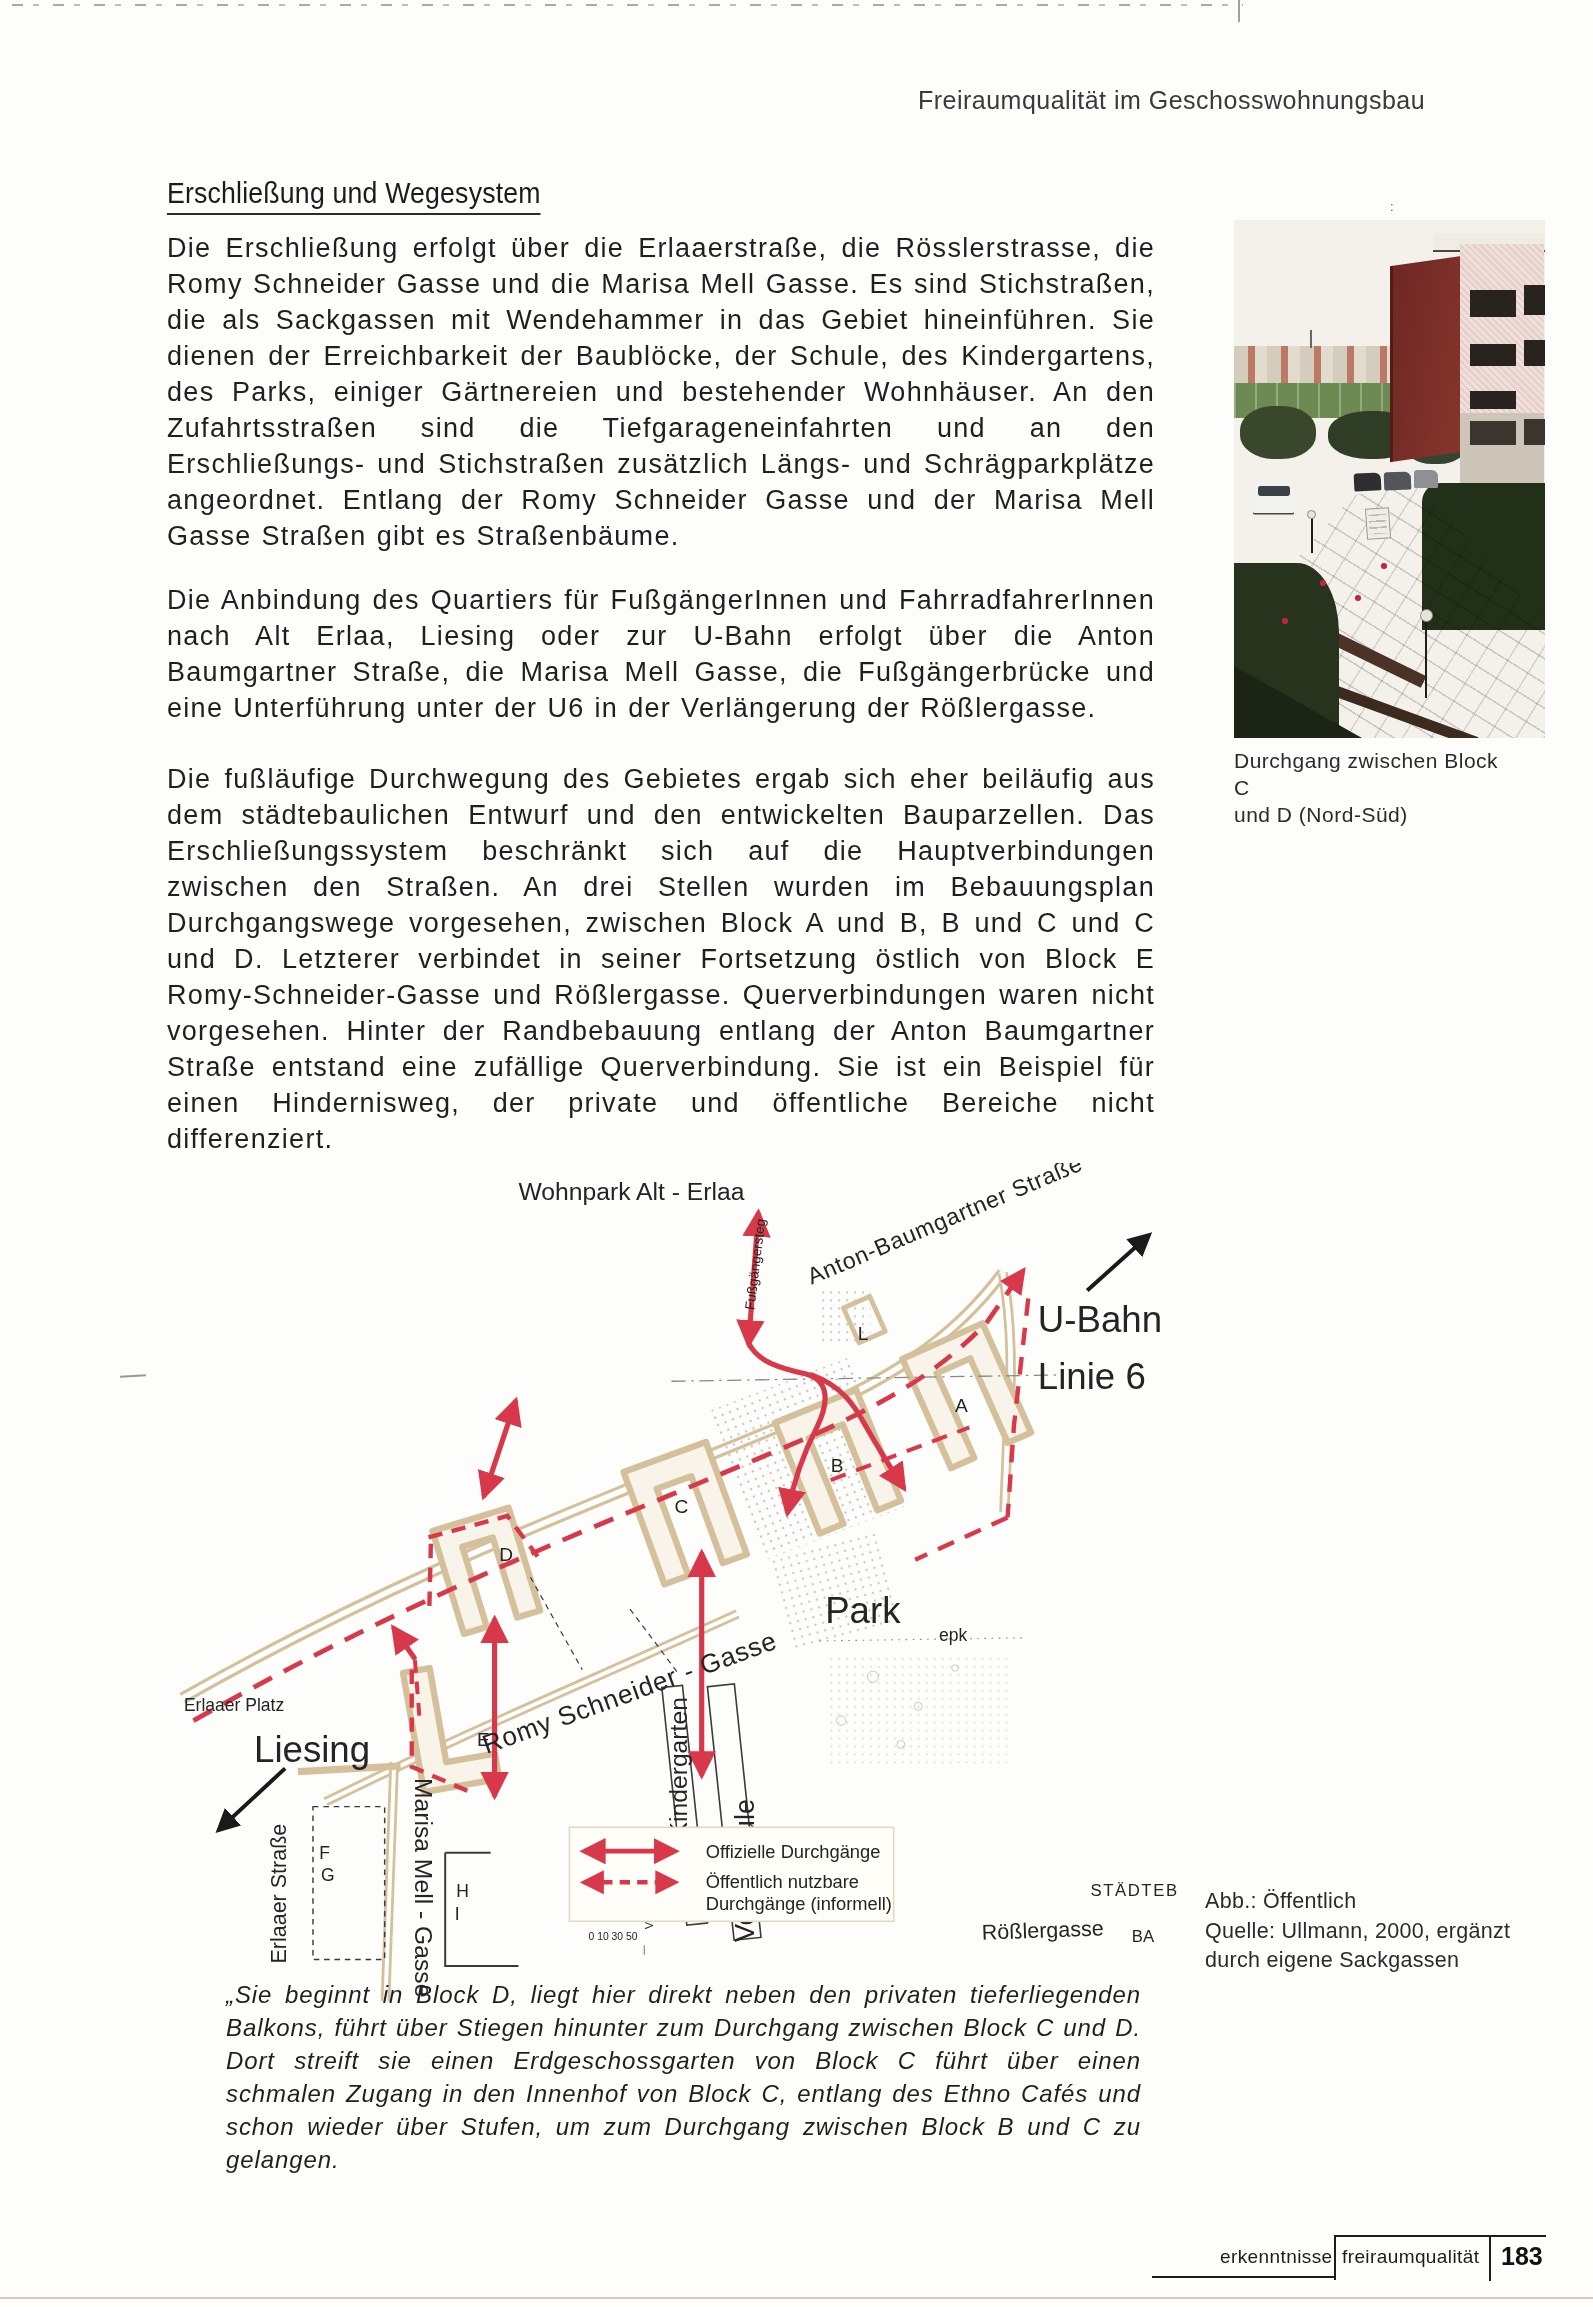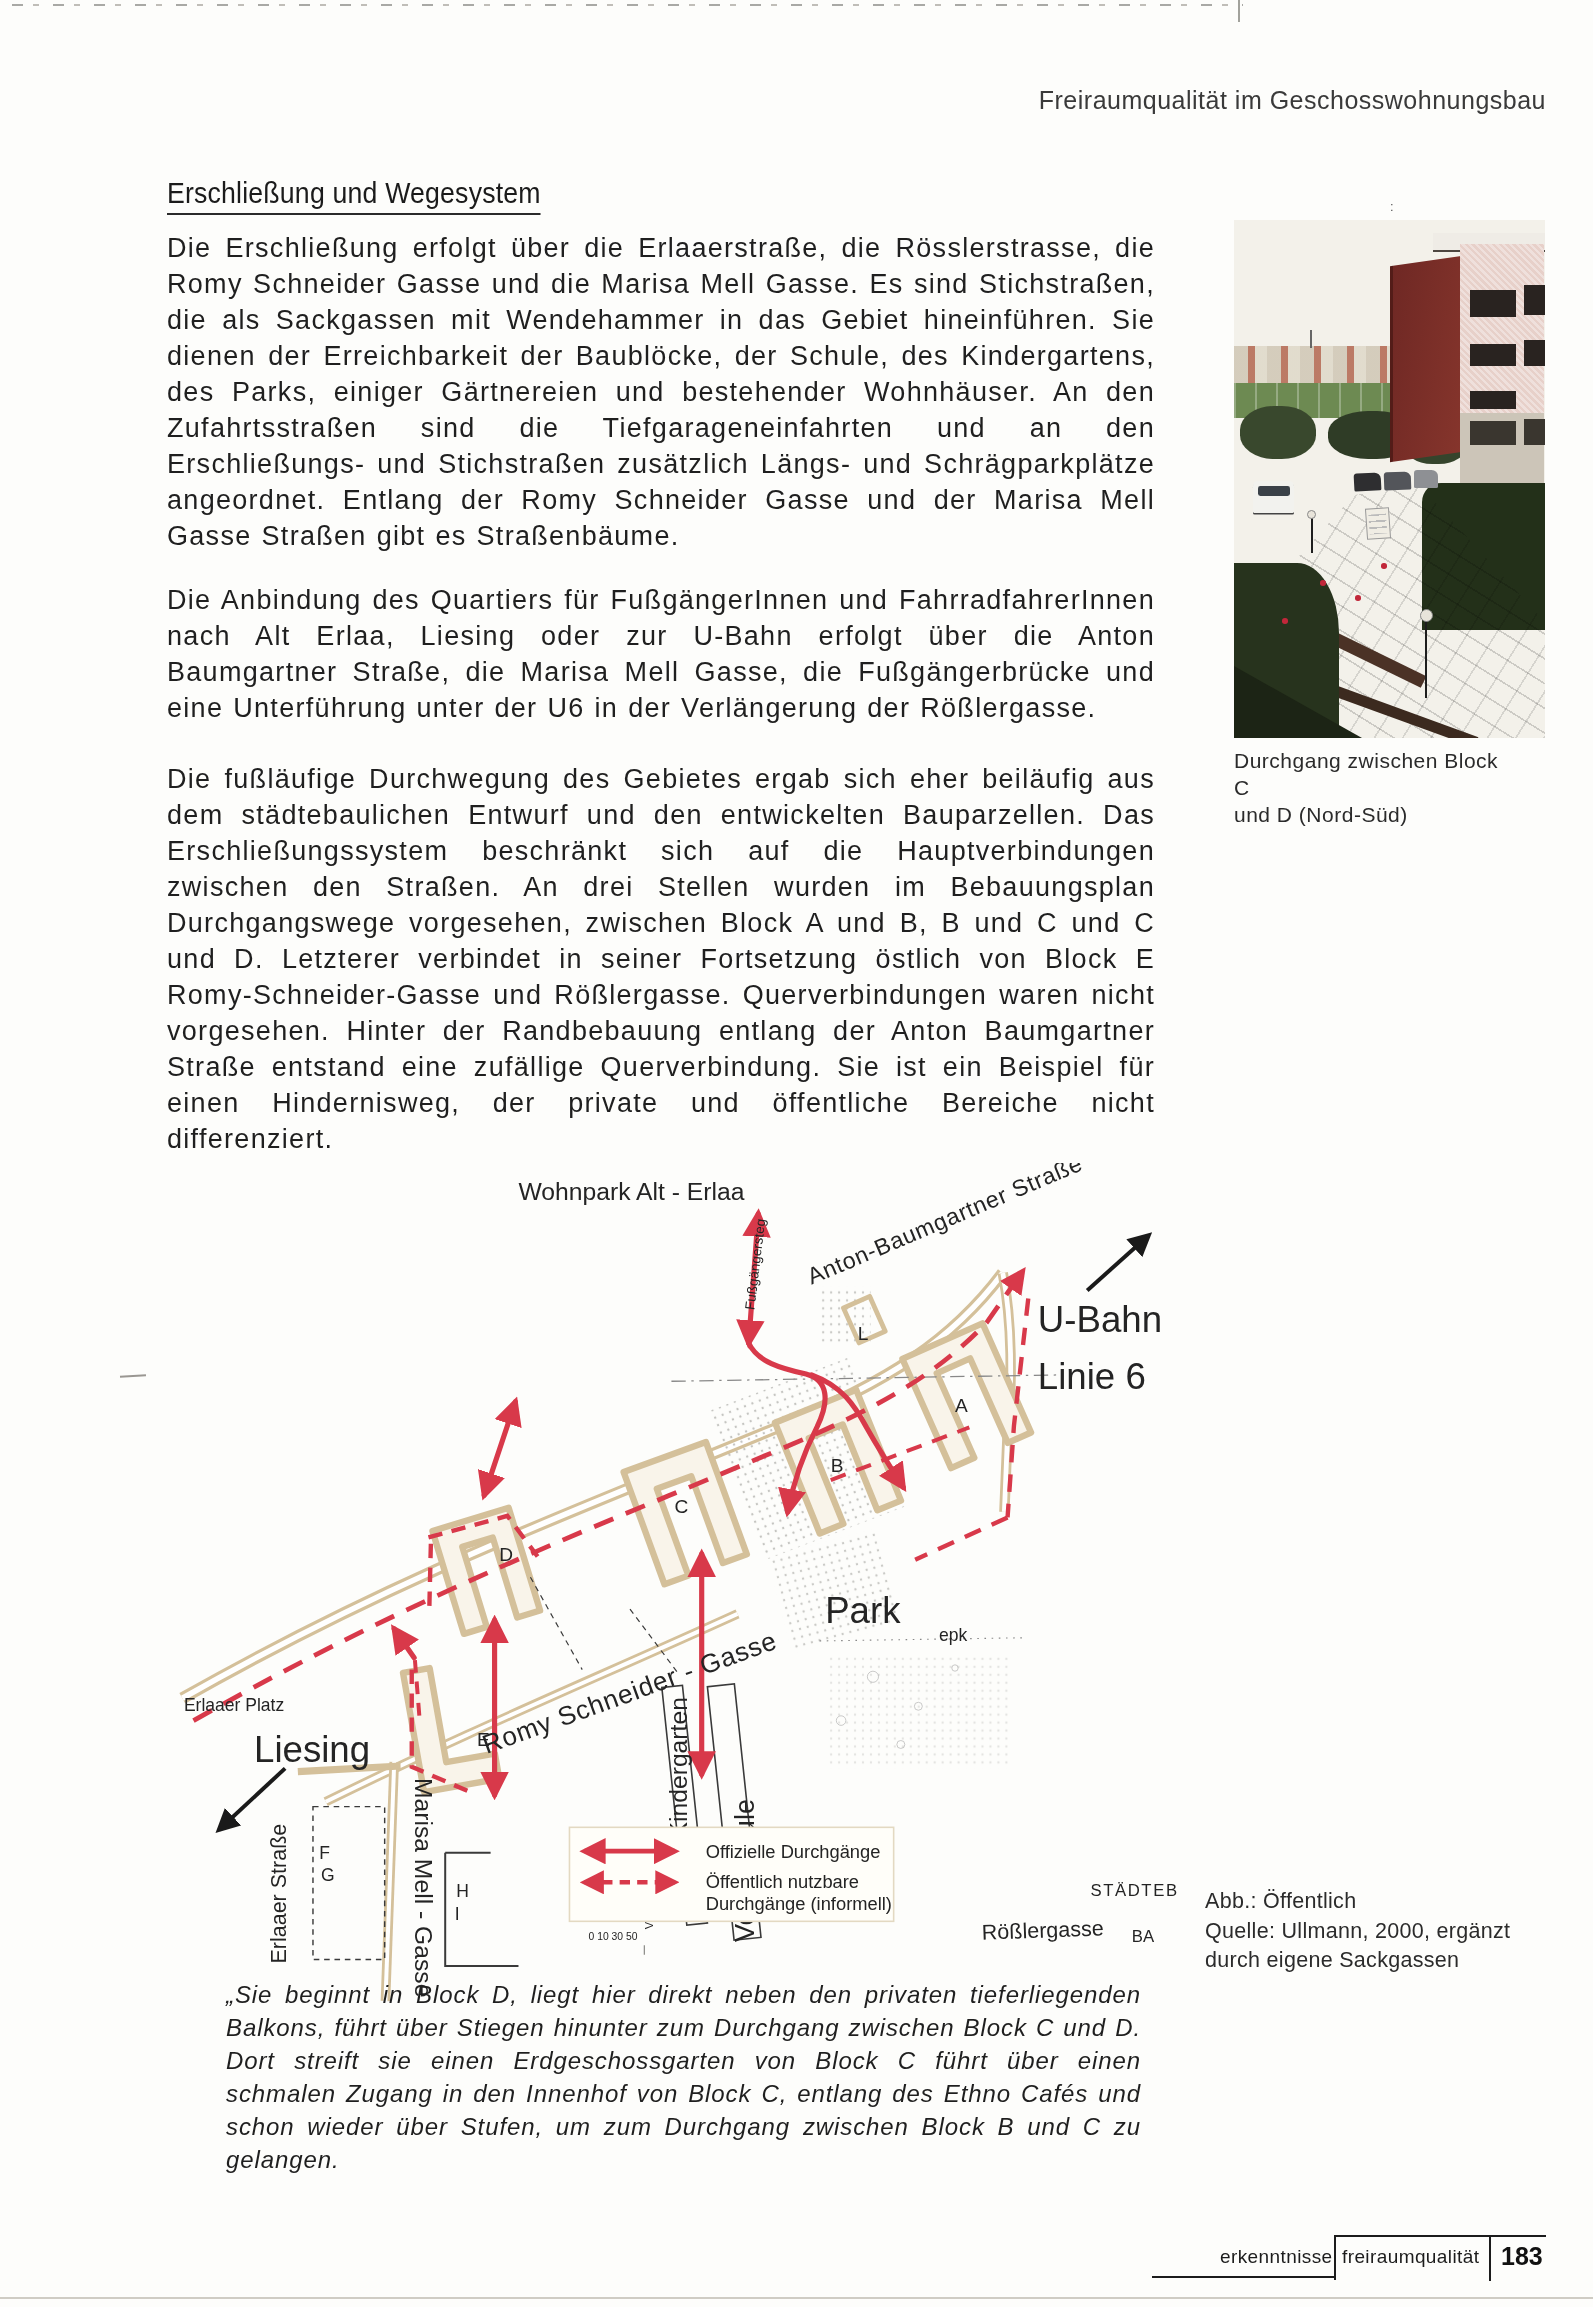--- a/index.html
+++ b/index.html
@@ -1,20 +1,20 @@
 <!DOCTYPE html>
 <html style="font-size:12.8px"><head>
 <meta charset="utf-8">
 <style>
   html,body{margin:0;padding:0;}
   body{width:1594px;height:2307px;position:relative;background:#fdfdfb;
        font-family:"Liberation Sans", sans-serif;color:#222;}
   .abs{position:absolute;}
   
-  .header-right{top:86px;left:797px;width:749px;text-align:right;
+  .header-right{top:86px;left:797px;width:749px;text-align:center;
     font-size:25px;letter-spacing:0.5px;color:#3a3a3a;}
   .heading{top:177px;left:167px;font-size:29px;color:#1b1b1b;letter-spacing:0.2px;
     transform:scaleX(.92);transform-origin:left;border-bottom:2.4px solid #2b2b2b;
     padding-bottom:3.2px;}
   .para{left:167px;width:988px;font-size:27px;line-height:36px;text-align:justify;
     color:#1f1f1f;letter-spacing:1.3px;word-spacing:1.2px;}
   .p1{top:230px;} .p2{top:567px;margin-top:15px;} .p3{top:761px;}
   .quote{left:226px;top:1978px;width:915px;font-size:24px;line-height:33px;
     text-align:justify;color:#1f1f1f;letter-spacing:0.9px;font-style:italic;}
   .photo-caption{left:1234px;top:747px;width:271px;font-size:21px;line-height:27px;

